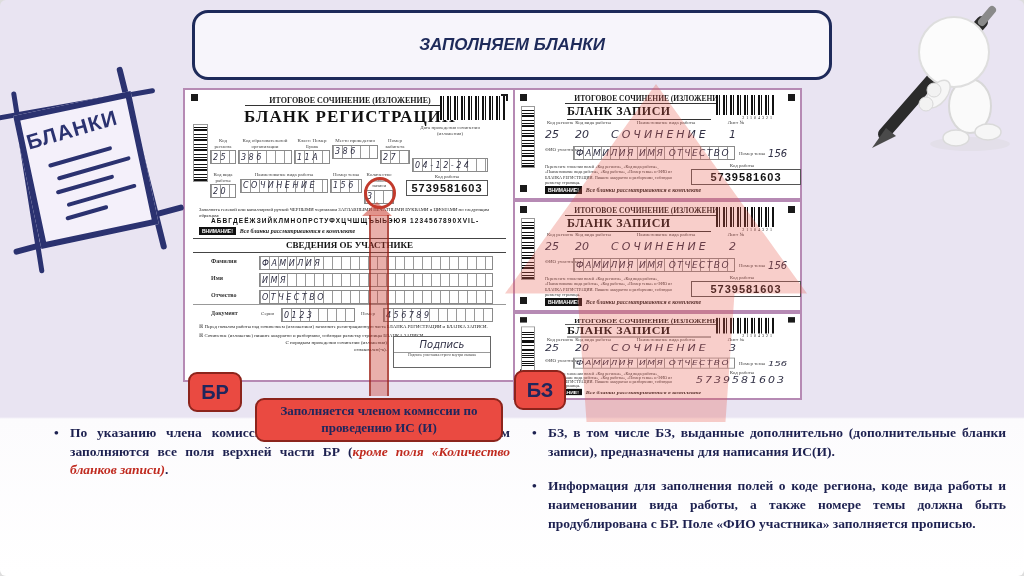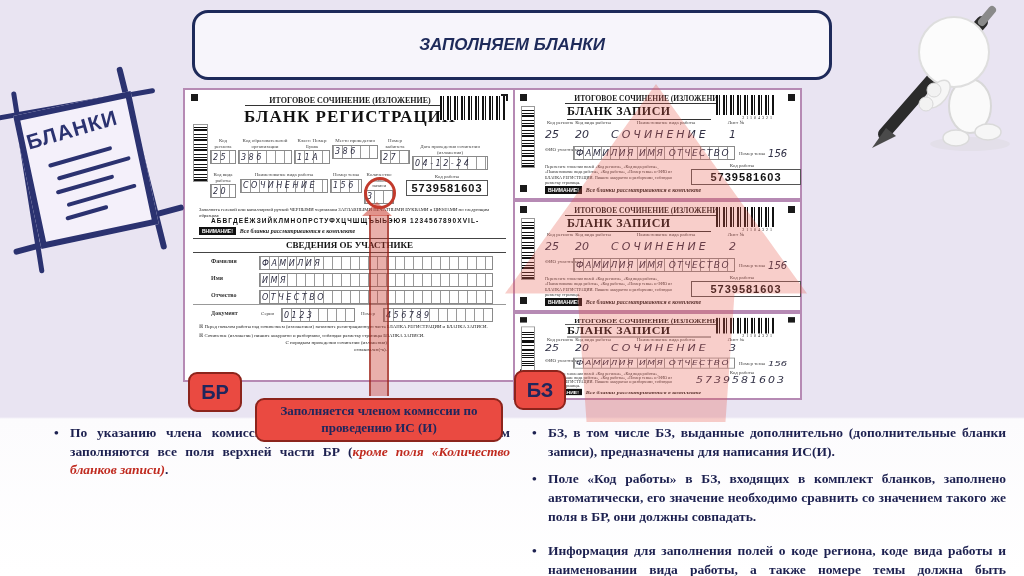--- a/index.html
+++ b/index.html
@@ -1,18 +1,18 @@
 <!DOCTYPE html>
 <html><head>
 <meta charset="utf-8">
 <style>
   html,body{margin:0;padding:0;background:#ddd;}
   .slide{position:relative;width:1024px;height:576px;overflow:hidden;
     background:linear-gradient(180deg,#e9e4f2 0,#e9e4f2 417px,#fcfbfd 419px,#ffffff 100%);
-    font-family:"Liberation Serif",serif;}
+    font-family:"Liberation Serif",serif;border-radius:6px;}
 
   
   .title-box{position:absolute;left:192px;top:10px;width:634px;height:64px;background:#f7f5fb;
     border:3px solid #1e2a5a;border-radius:16px;display:flex;flex-direction:column;justify-content:center;
     text-align:center;color:#1e2a5a;font-family:"Liberation Sans",sans-serif;font-weight:bold;
     font-style:italic;font-size:17px;line-height:1.55;z-index:5;}
 
   
   .stamp{position:absolute;left:10px;top:86px;width:152px;height:168px;transform:rotate(-12deg);z-index:4;}
   .stamp .frame{position:absolute;left:16px;top:16px;right:16px;bottom:16px;border:6px solid #2b3270;background:#f4f0fa;}
@@ -182,21 +182,21 @@
       <div class="cells">
           <span class="hand">386</span>
         </div>
     </div>
     <div class="fld" style="left:196px;top:48px;width:28px;">
       <div class="lbl">Номер кабинета</div>
       <div class="cells">
           <span class="hand">27</span>
         </div>
     </div>
-    <div class="fld" style="left:228px;top:54px;width:74px;">
+    <div class="fld" style="left:228px;top:35px;width:74px;gap:21px;">
       <div class="lbl">Дата проведения сочинения (изложения)</div>
       <div class="cells">
           <span class="hand">04-12-24</span>
         </div>
     </div>
 
     <div class="fld" style="left:26px;top:82px;width:24px;">
       <div class="lbl">Код вида работы</div>
       <div class="cells">
           <span class="hand">20</span>
@@ -263,20 +263,24 @@
     <div class="note" style="top:234px;">
       <span>☒</span>
       <span>Перед началом работы над сочинением (изложением) заполните регистрационную часть БЛАНКА РЕГИСТРАЦИИ и БЛАНКА ЗАПИСИ.</span>
     </div>
     <div class="note" style="top:243px;">
       <span>☒</span>
       <span>Сочинение (изложение) пишите аккуратно и разборчиво, соблюдая разметку страницы БЛАНКА ЗАПИСИ.</span>
     </div>
 
     <div class="ack">С порядком проведения сочинения (изложения) ознакомлен(-а).</div>
+    <div class="sig-box">
+      <span class="hand">Подпись</span>
+      <div class="sig-cap">Подпись участника строго внутри окошка</div>
+    </div>
   </div>
 
   <div class="circle3"></div>
   <div class="arrowhead"></div>
   <div class="shaft"></div>
 
   <div class="form bz" style="top:88px;">
     <div class="bz-inner">
       <div class="sq" style="left:5px;top:4px;"></div>
       <div class="sq" style="right:5px;top:4px;"></div>
@@ -403,21 +407,18 @@
   <div class="col col-left">
     <div class="bullet">
       <span>По указанию члена комиссии по проведению ИС(И) участником заполняются все поля верхней части БР (</span><span class="em-red">кроме поля «Количество бланков записи)</span><span>.</span>
     </div>
   </div>
 
   <div class="col col-right">
     <div class="bullet">
       <span>БЗ, в том числе БЗ, выданные дополнительно (дополнительные бланки записи), предназначены для написания ИС(И).</span>
     </div>
-    <div class="bullet">
-      <span>Поле «Код работы» в БЗ, входящих в комплект бланков, заполнено автоматически, его значение необходимо сравнить со значением такого же поля в БР, они должны совпадать.</span>
-    </div>
     <div class="bullet b-extra">
       <span>Информация для заполнения полей о коде региона, коде вида работы и наименовании вида работы, а также номере темы должна быть продублирована с БР. Поле «ФИО участника» заполняется прописью.</span>
     </div>
   </div>
 
 </div>
 
 </body></html>

